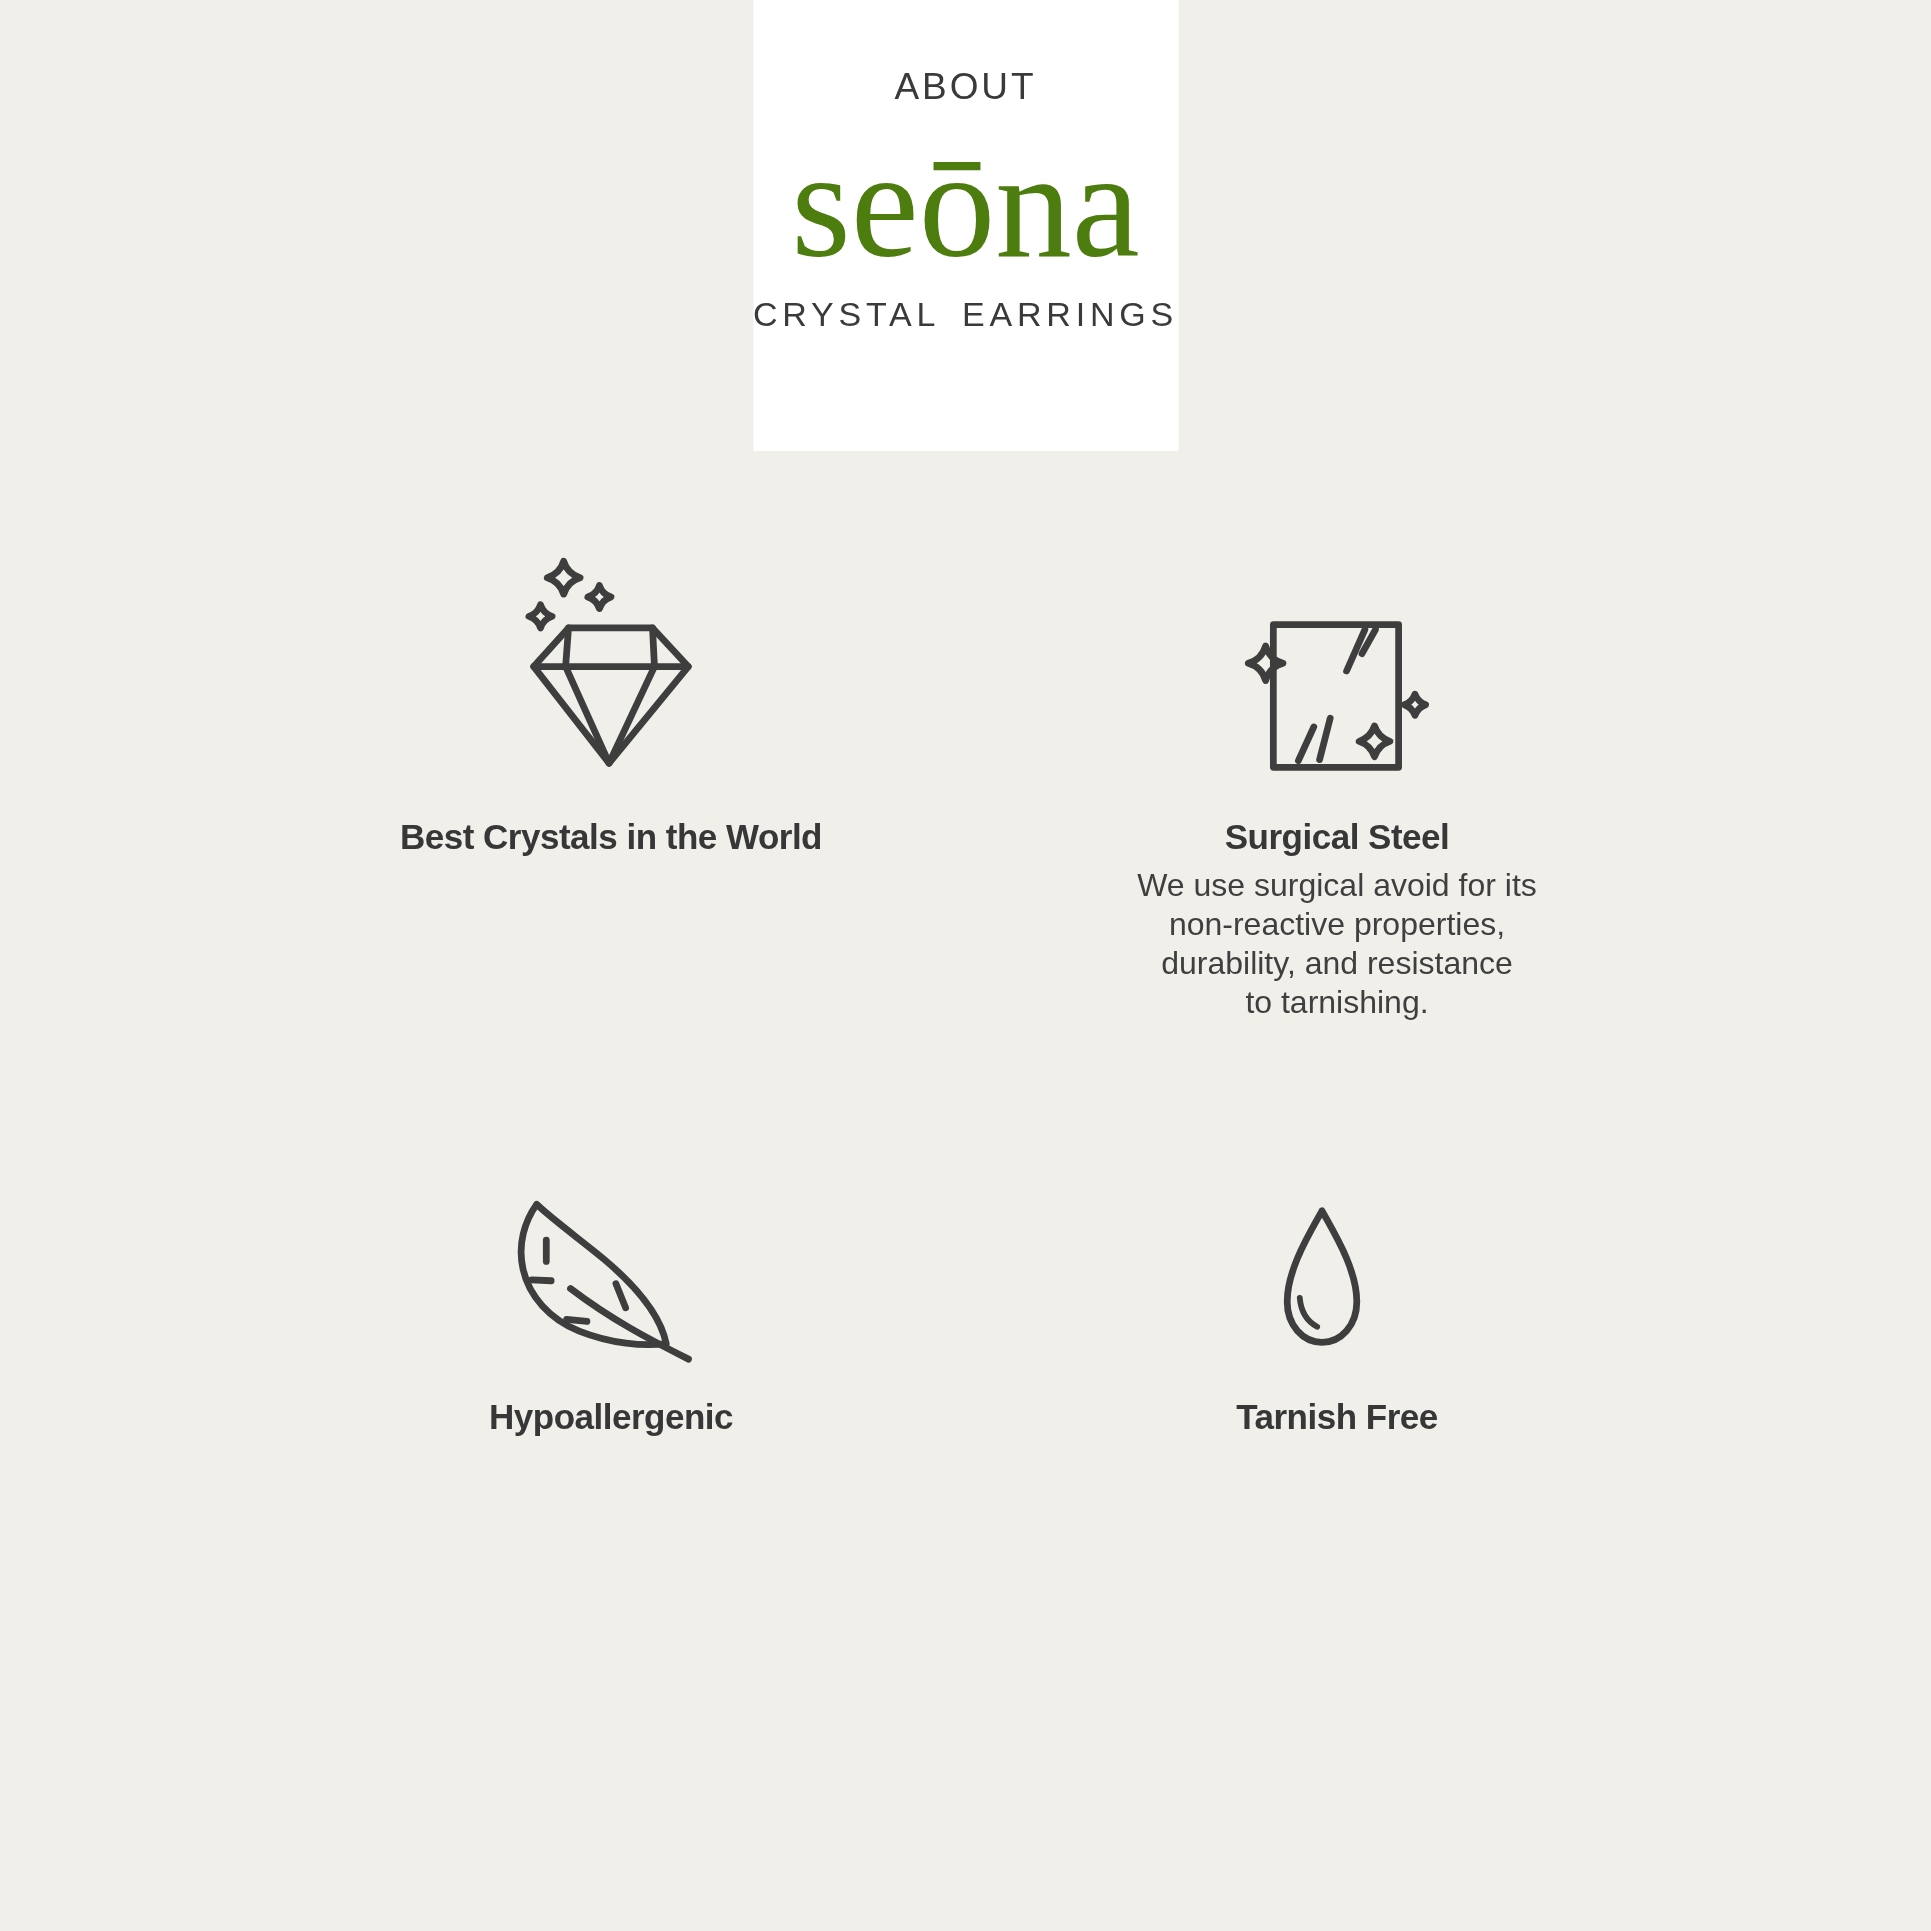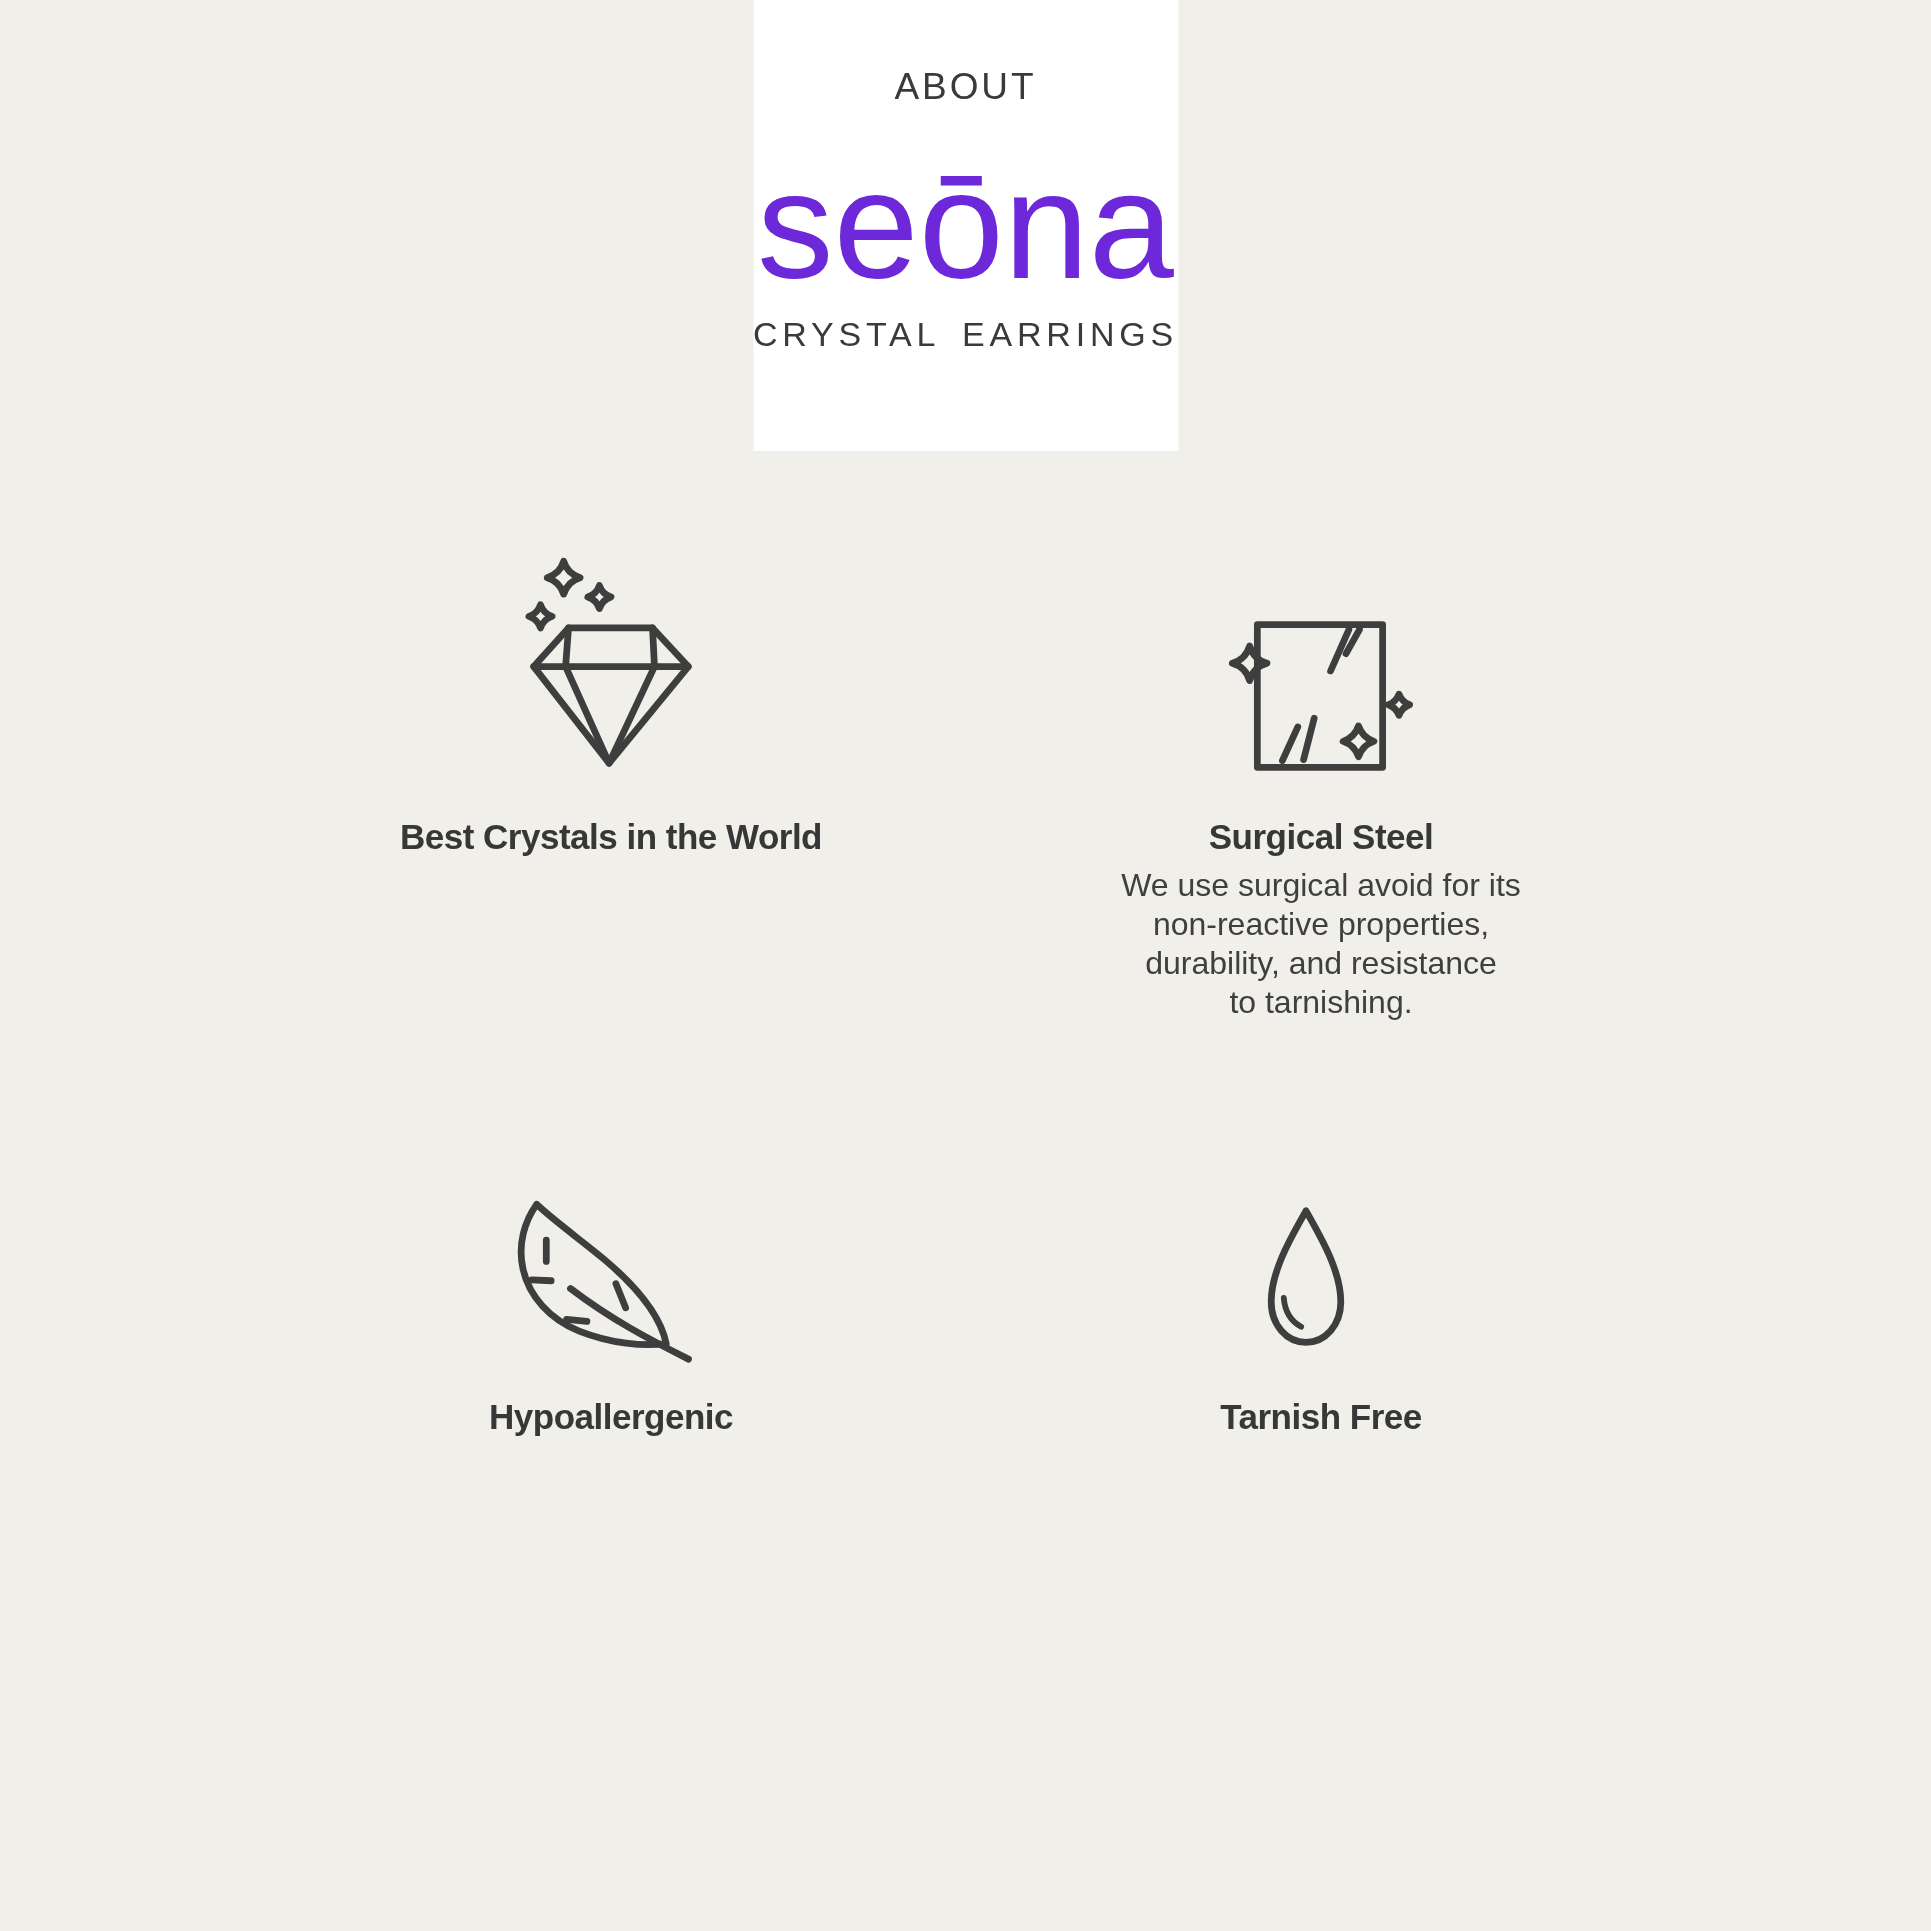--- a/index.html
+++ b/index.html
@@ -11,29 +11,29 @@
   }
   .panel{
     position:absolute;top:0;left:50%;transform:translateX(-50%);
     width:425px;height:451px;background:var(--panel,#ffffff);
     display:flex;flex-direction:column;align-items:center;text-align:center;
   }
   .about-label{
     margin-top:66px;font-size:37px;letter-spacing:2.9px;font-weight:400;color:#3a3a3a;
   }
   .brand{
-    margin-top:40px;font-family:Liberation Sans, sans-serif;
-    font-size:153px;line-height:1;font-weight:400;color:#6d28d9;white-space:nowrap;
+    margin-top:20px;font-family:Liberation Serif, serif;
+    font-size:153px;line-height:1;font-weight:400;color:#4d7c0f;white-space:nowrap;
   }
   .tagline{
     margin-top:14px;font-size:34px;letter-spacing:4.8px;word-spacing:8.7px;color:#3a3a3a;white-space:nowrap;
   }
   .feature-row{
     position:absolute;left:50%;transform:translateX(-50%);
-    width:1419px;display:grid;grid-template-columns:710px 710px;
+    width:1419px;display:grid;grid-template-columns:710px 710px;gap:16px;
   }
   .row-1{top:541px;}
   .row-2{top:1184px;}
   .feature{
     display:flex;flex-direction:column;align-items:center;text-align:center;
   }
   .icon-area{display:flex;flex-direction:column;align-items:center;width:100%;}
   .row-1 .icon-area{height:238px;}
   .row-2 .icon-area{height:185px;}
   .feature-title{

